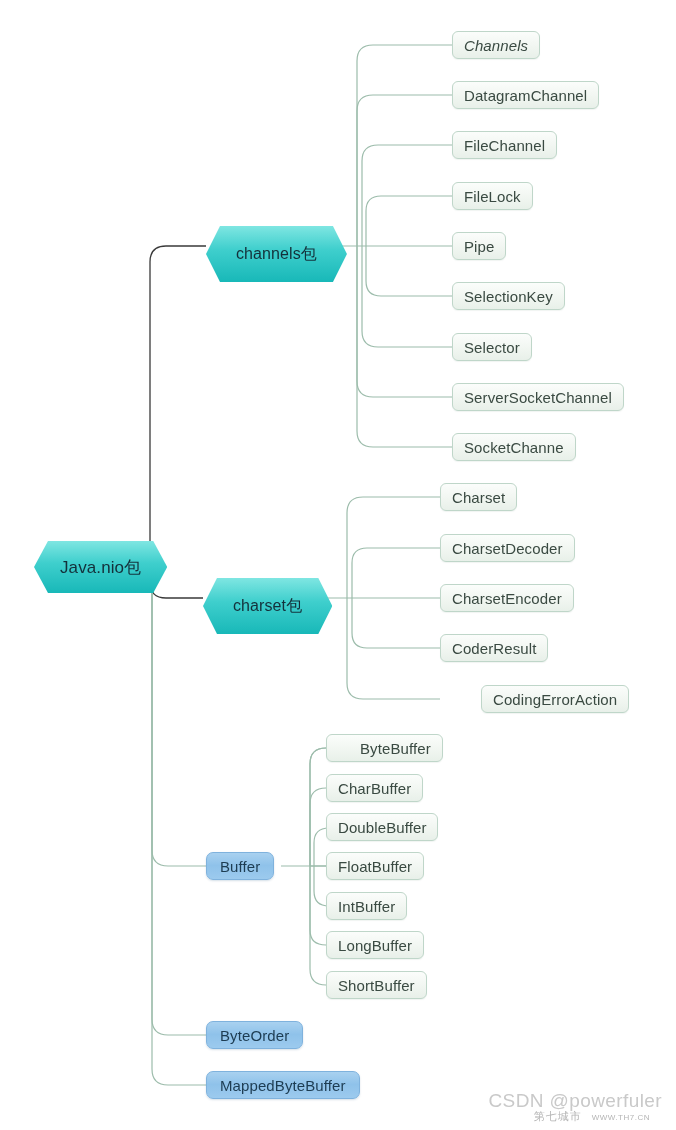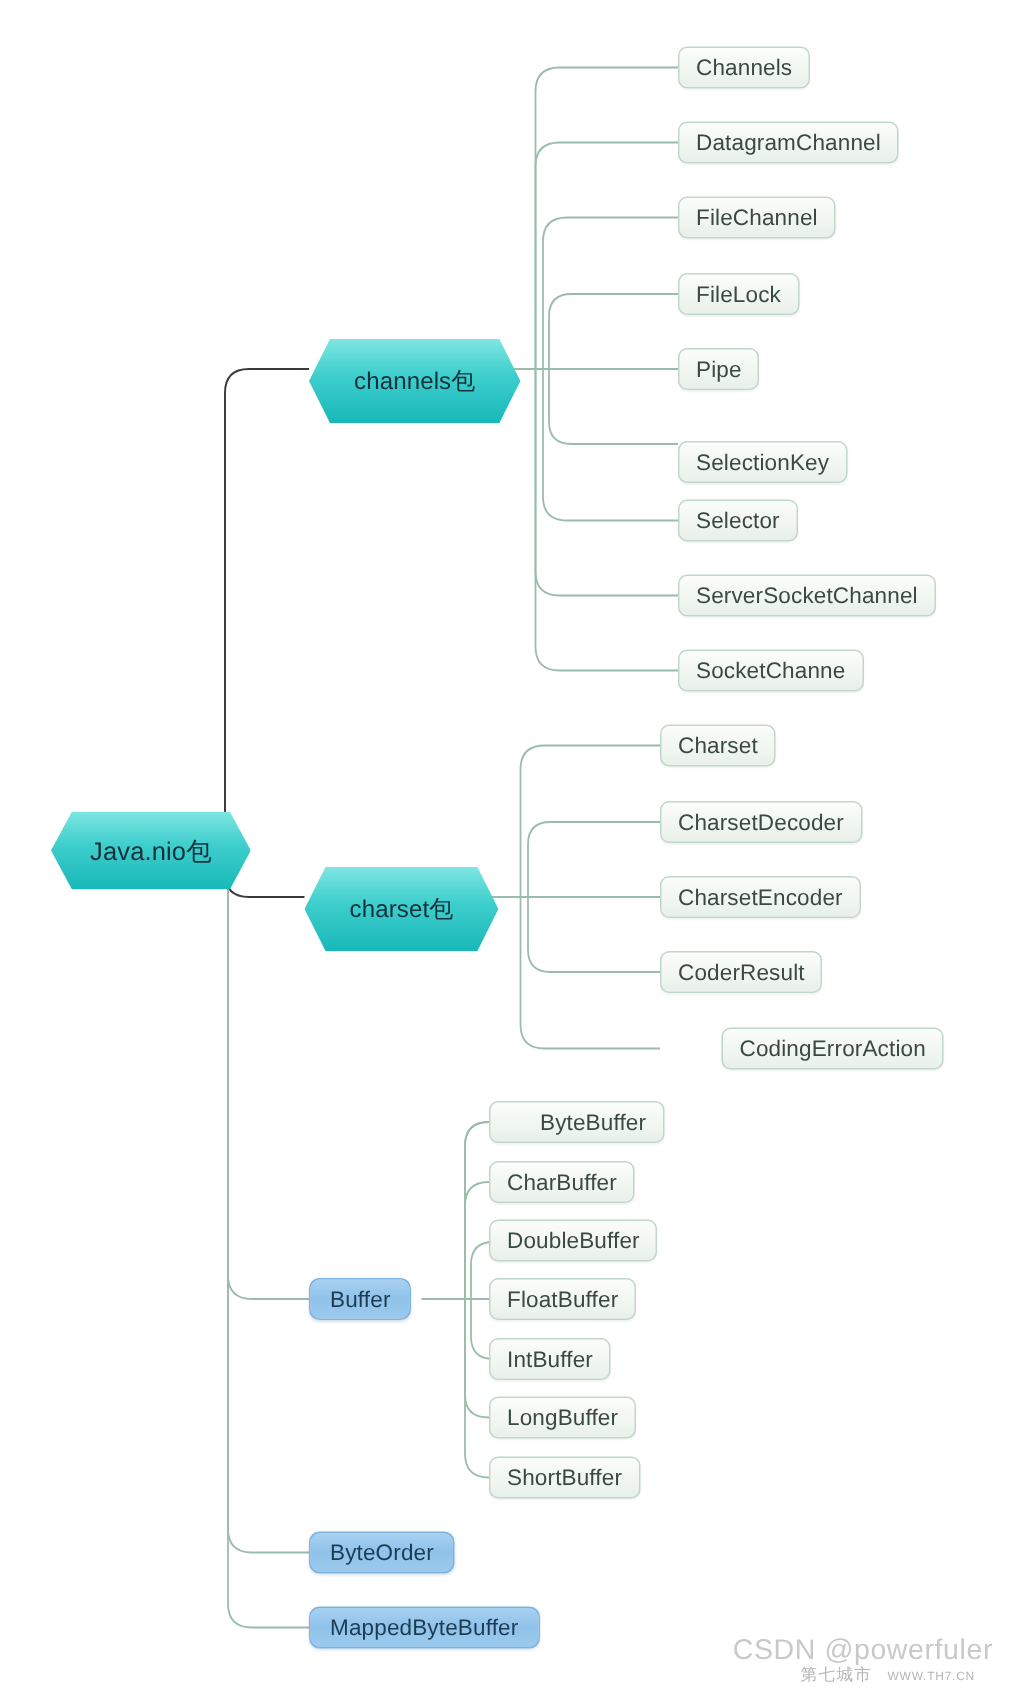--- a/index.html
+++ b/index.html
@@ -149,26 +149,26 @@
       <path d="M314,866 L314,891 Q314,906 329,906"></path>
       <path d="M310,866 L310,930 Q310,945 326,945"></path>
       <path d="M310,866 L310,969 Q310,985 326,985"></path>
     </g>
   </svg>
 
   <div class="node hex root" style="left:34px; top:541px;">Java.nio包</div>
 
   <div class="node hex" style="left:206px; top:226px;">channels包</div>
 
-  <div class="node leaf" style="left:452px; top:31px;">Channels</div>
+  <div class="node leaf" style="left:452px; top:31px;font-style:italic;">Channels</div>
   <div class="node leaf" style="left:452px; top:81px;">DatagramChannel</div>
   <div class="node leaf" style="left:452px; top:131px;">FileChannel</div>
   <div class="node leaf" style="left:452px; top:182px;">FileLock</div>
   <div class="node leaf" style="left:452px; top:232px;">Pipe</div>
-  <div class="node leaf" style="left:452px; top:282px;margin-top:12px;">SelectionKey</div>
+  <div class="node leaf" style="left:452px; top:282px;">SelectionKey</div>
   <div class="node leaf" style="left:452px; top:333px;">Selector</div>
   <div class="node leaf" style="left:452px; top:383px;">ServerSocketChannel</div>
   <div class="node leaf" style="left:452px; top:433px;">SocketChanne</div>
 
   <div class="node hex" style="left:203px; top:578px;">charset包</div>
 
   <div class="node leaf" style="left:440px; top:483px;">Charset</div>
   <div class="node leaf" style="left:440px; top:534px;">CharsetDecoder</div>
   <div class="node leaf" style="left:440px; top:584px;">CharsetEncoder</div>
   <div class="node leaf" style="left:440px; top:634px;">CoderResult</div>

